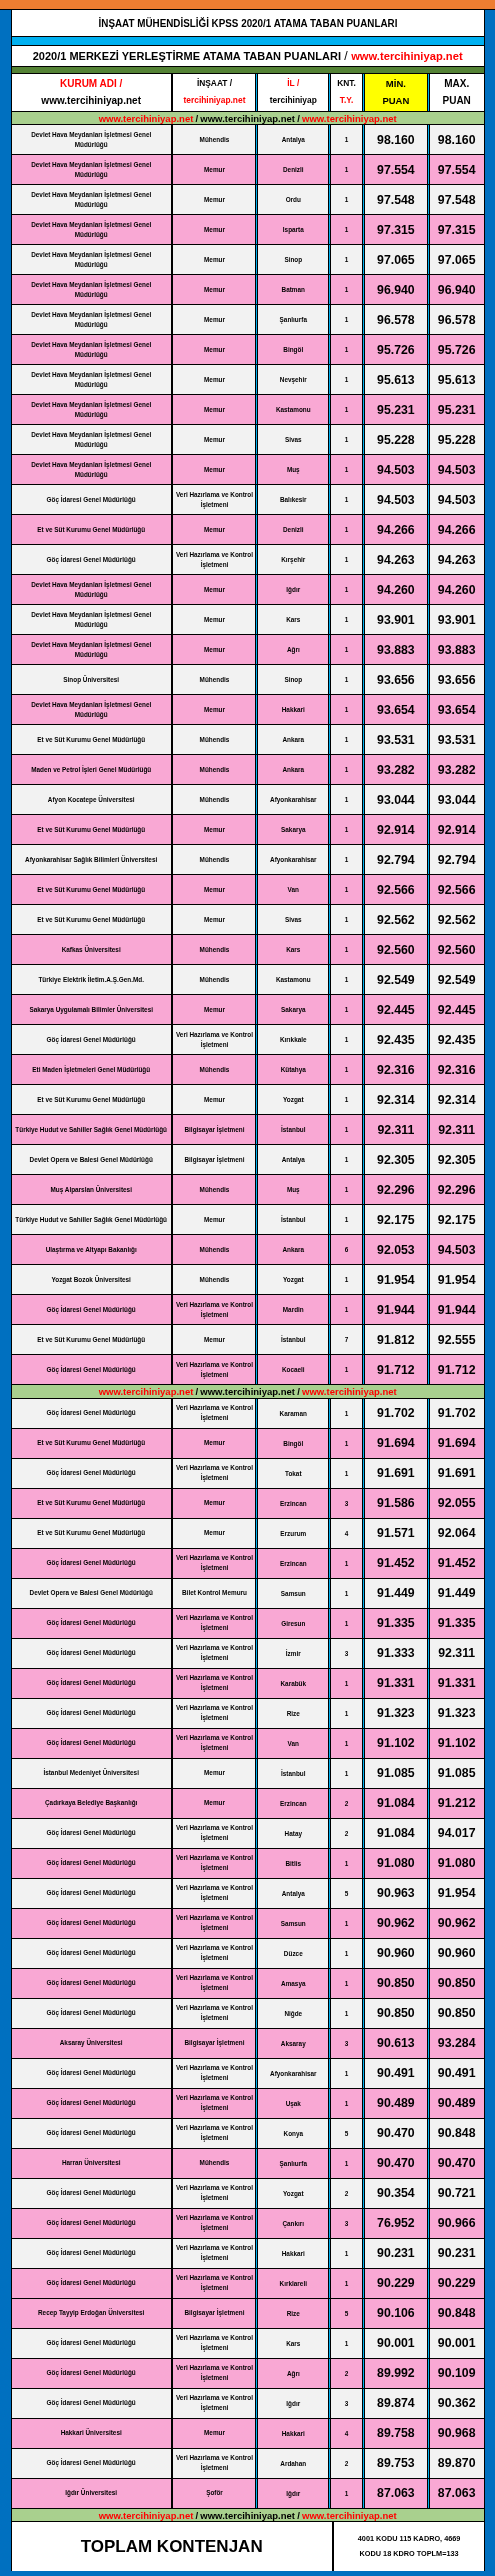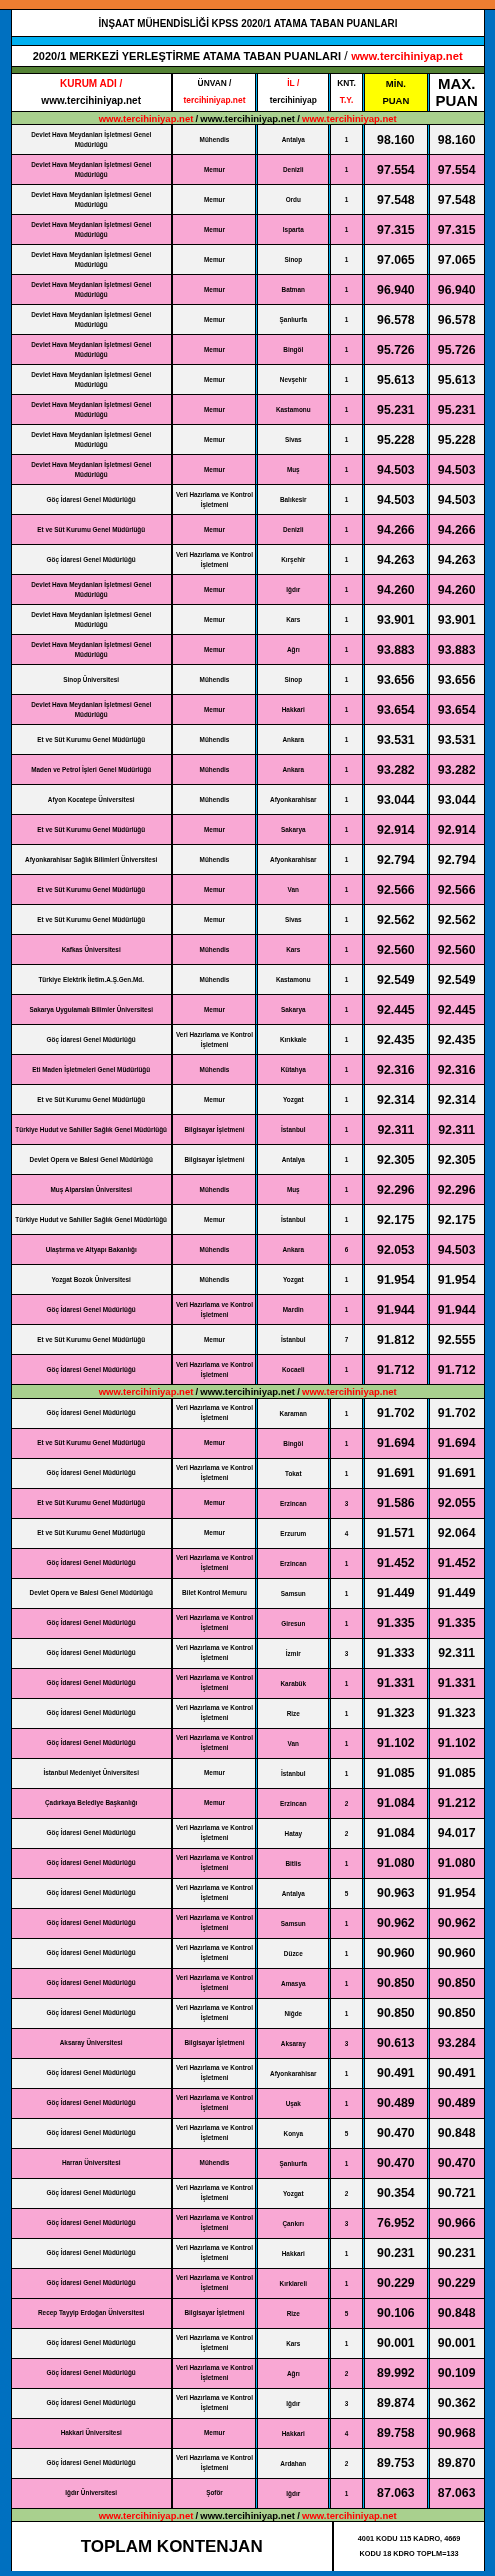--- a/index.html
+++ b/index.html
@@ -26,21 +26,21 @@
   .c3 { width: 70px; font-size: 6.4px; }
   .c4 { width: 31px; font-size: 6.4px; }
   .c5 { width: 62px; font-size: 12.3px; }
   .c6 { width: 54px; font-size: 12.3px; }
   .header .cell { flex-direction: column; font-size: 10px; line-height: 17px; }
   .header .c1 { font-size: 10px; line-height: 17px; }
   .header .c2 { font-size: 8.4px; }
   .header .c3 { font-size: 8.4px; text-align: right; }
   .header .c4 { font-size: 8.4px; border-radius: 9px; }
   .header .c5 { background: #ffff00; font-size: 9.5px; }
-  .header .c6 { font-size: 15px; }
+  .header .c6 { font-size: 10px; }
   .red { color: #ff0000; }
   .banner { height: 13.5px; background: #a9d08e; border-bottom: 1.1px solid #000; display: flex; align-items: center; justify-content: center; font-weight: bold; font-size: 9.5px; white-space: nowrap; }
   .banner .b-red { color: #ff0000; }
   .banner .b-black { color: #000; }
   .banner .b-slash { margin: 0 2.2px; }
   .total-row { display: flex; height: 49px; }
   .total-label { width: 320px; display: flex; align-items: center; justify-content: center; font-weight: bold; font-size: 17px; letter-spacing: 0; }
   .total-note { flex: 1; display: flex; flex-direction: column; align-items: center; justify-content: center; font-weight: bold; font-size: 7.3px; line-height: 14.6px; text-align: center; }
 </style>
 </head>
@@ -60,21 +60,21 @@
     </div>
     <div class="stripe-green"></div>
 
     <div class="row header">
       <div class="cell c1">
         <span class="red">KURUM ADI /</span>
         <span>www.tercihiniyap.net</span>
       </div>
       <div class="sep"></div>
       <div class="cell c2">
-        <span>ÜNVAN /</span>
+        <span>İNŞAAT /</span>
         <span class="red">tercihiniyap.net</span>
       </div>
       <div class="sep"></div>
       <div class="cell c3">
         <span class="red">İL /</span>
         <span>tercihiniyap</span>
       </div>
       <div class="sep"></div>
       <div class="cell c4">
         <span>KNT.</span>

